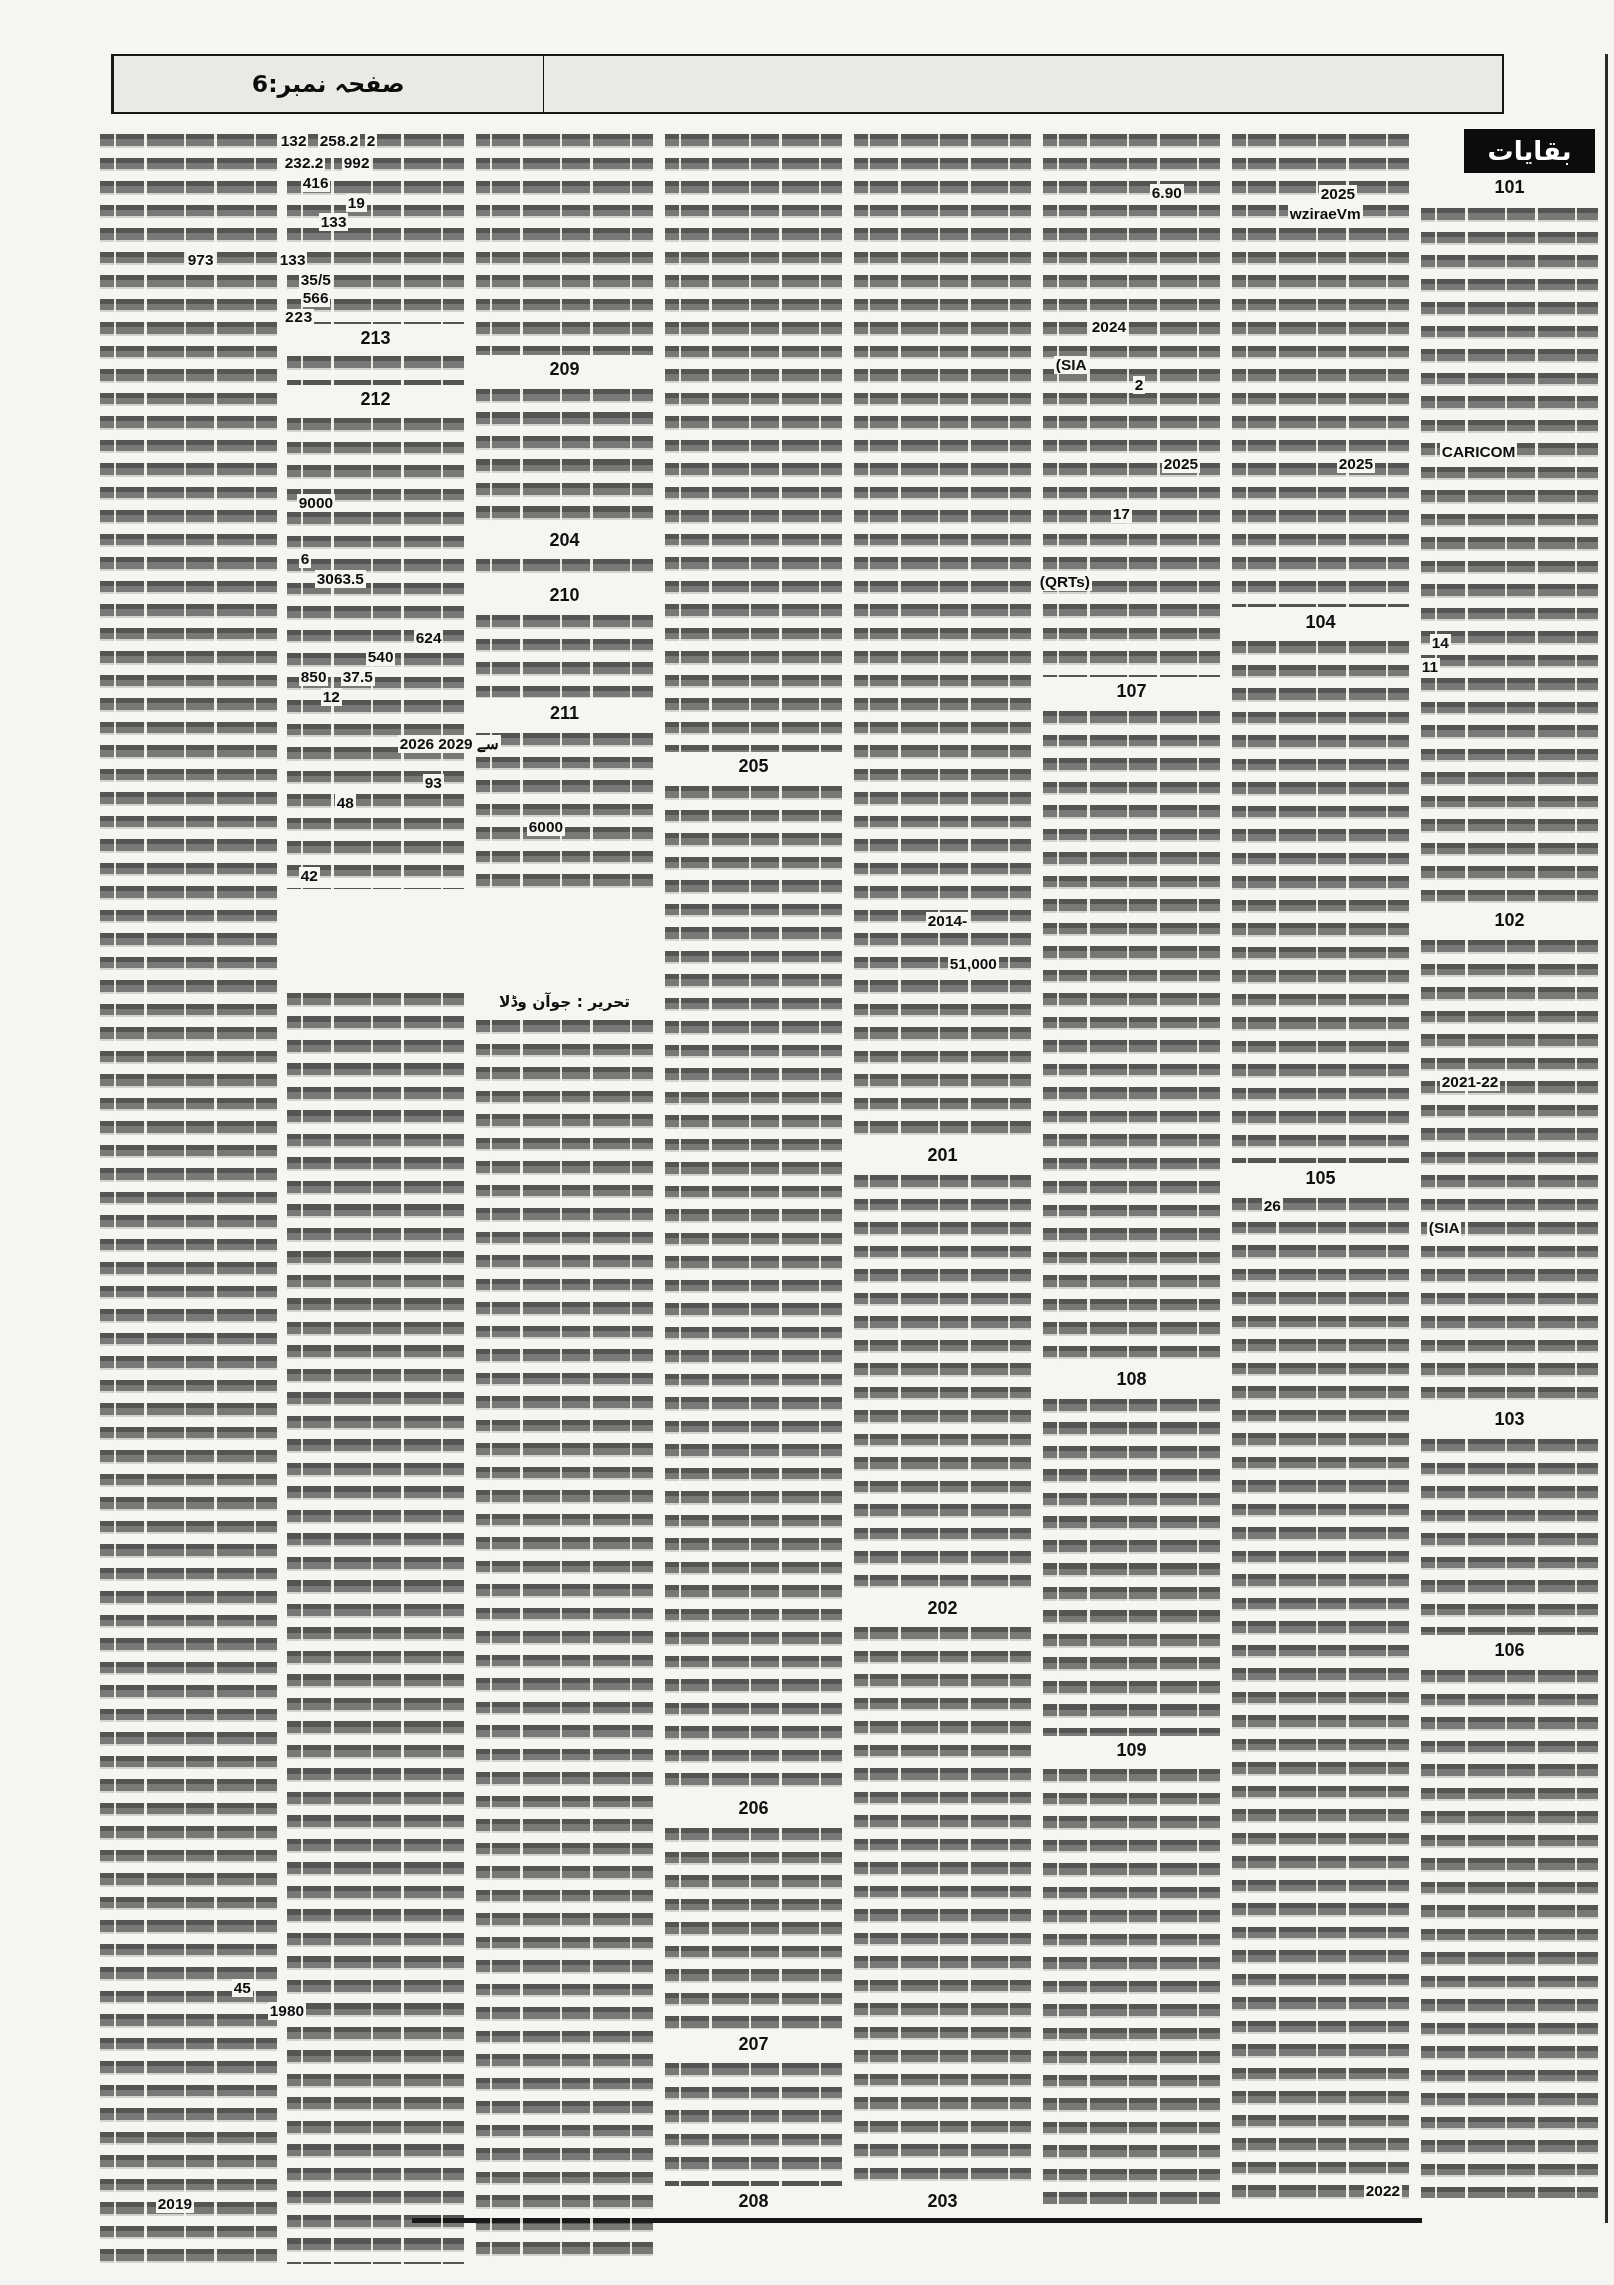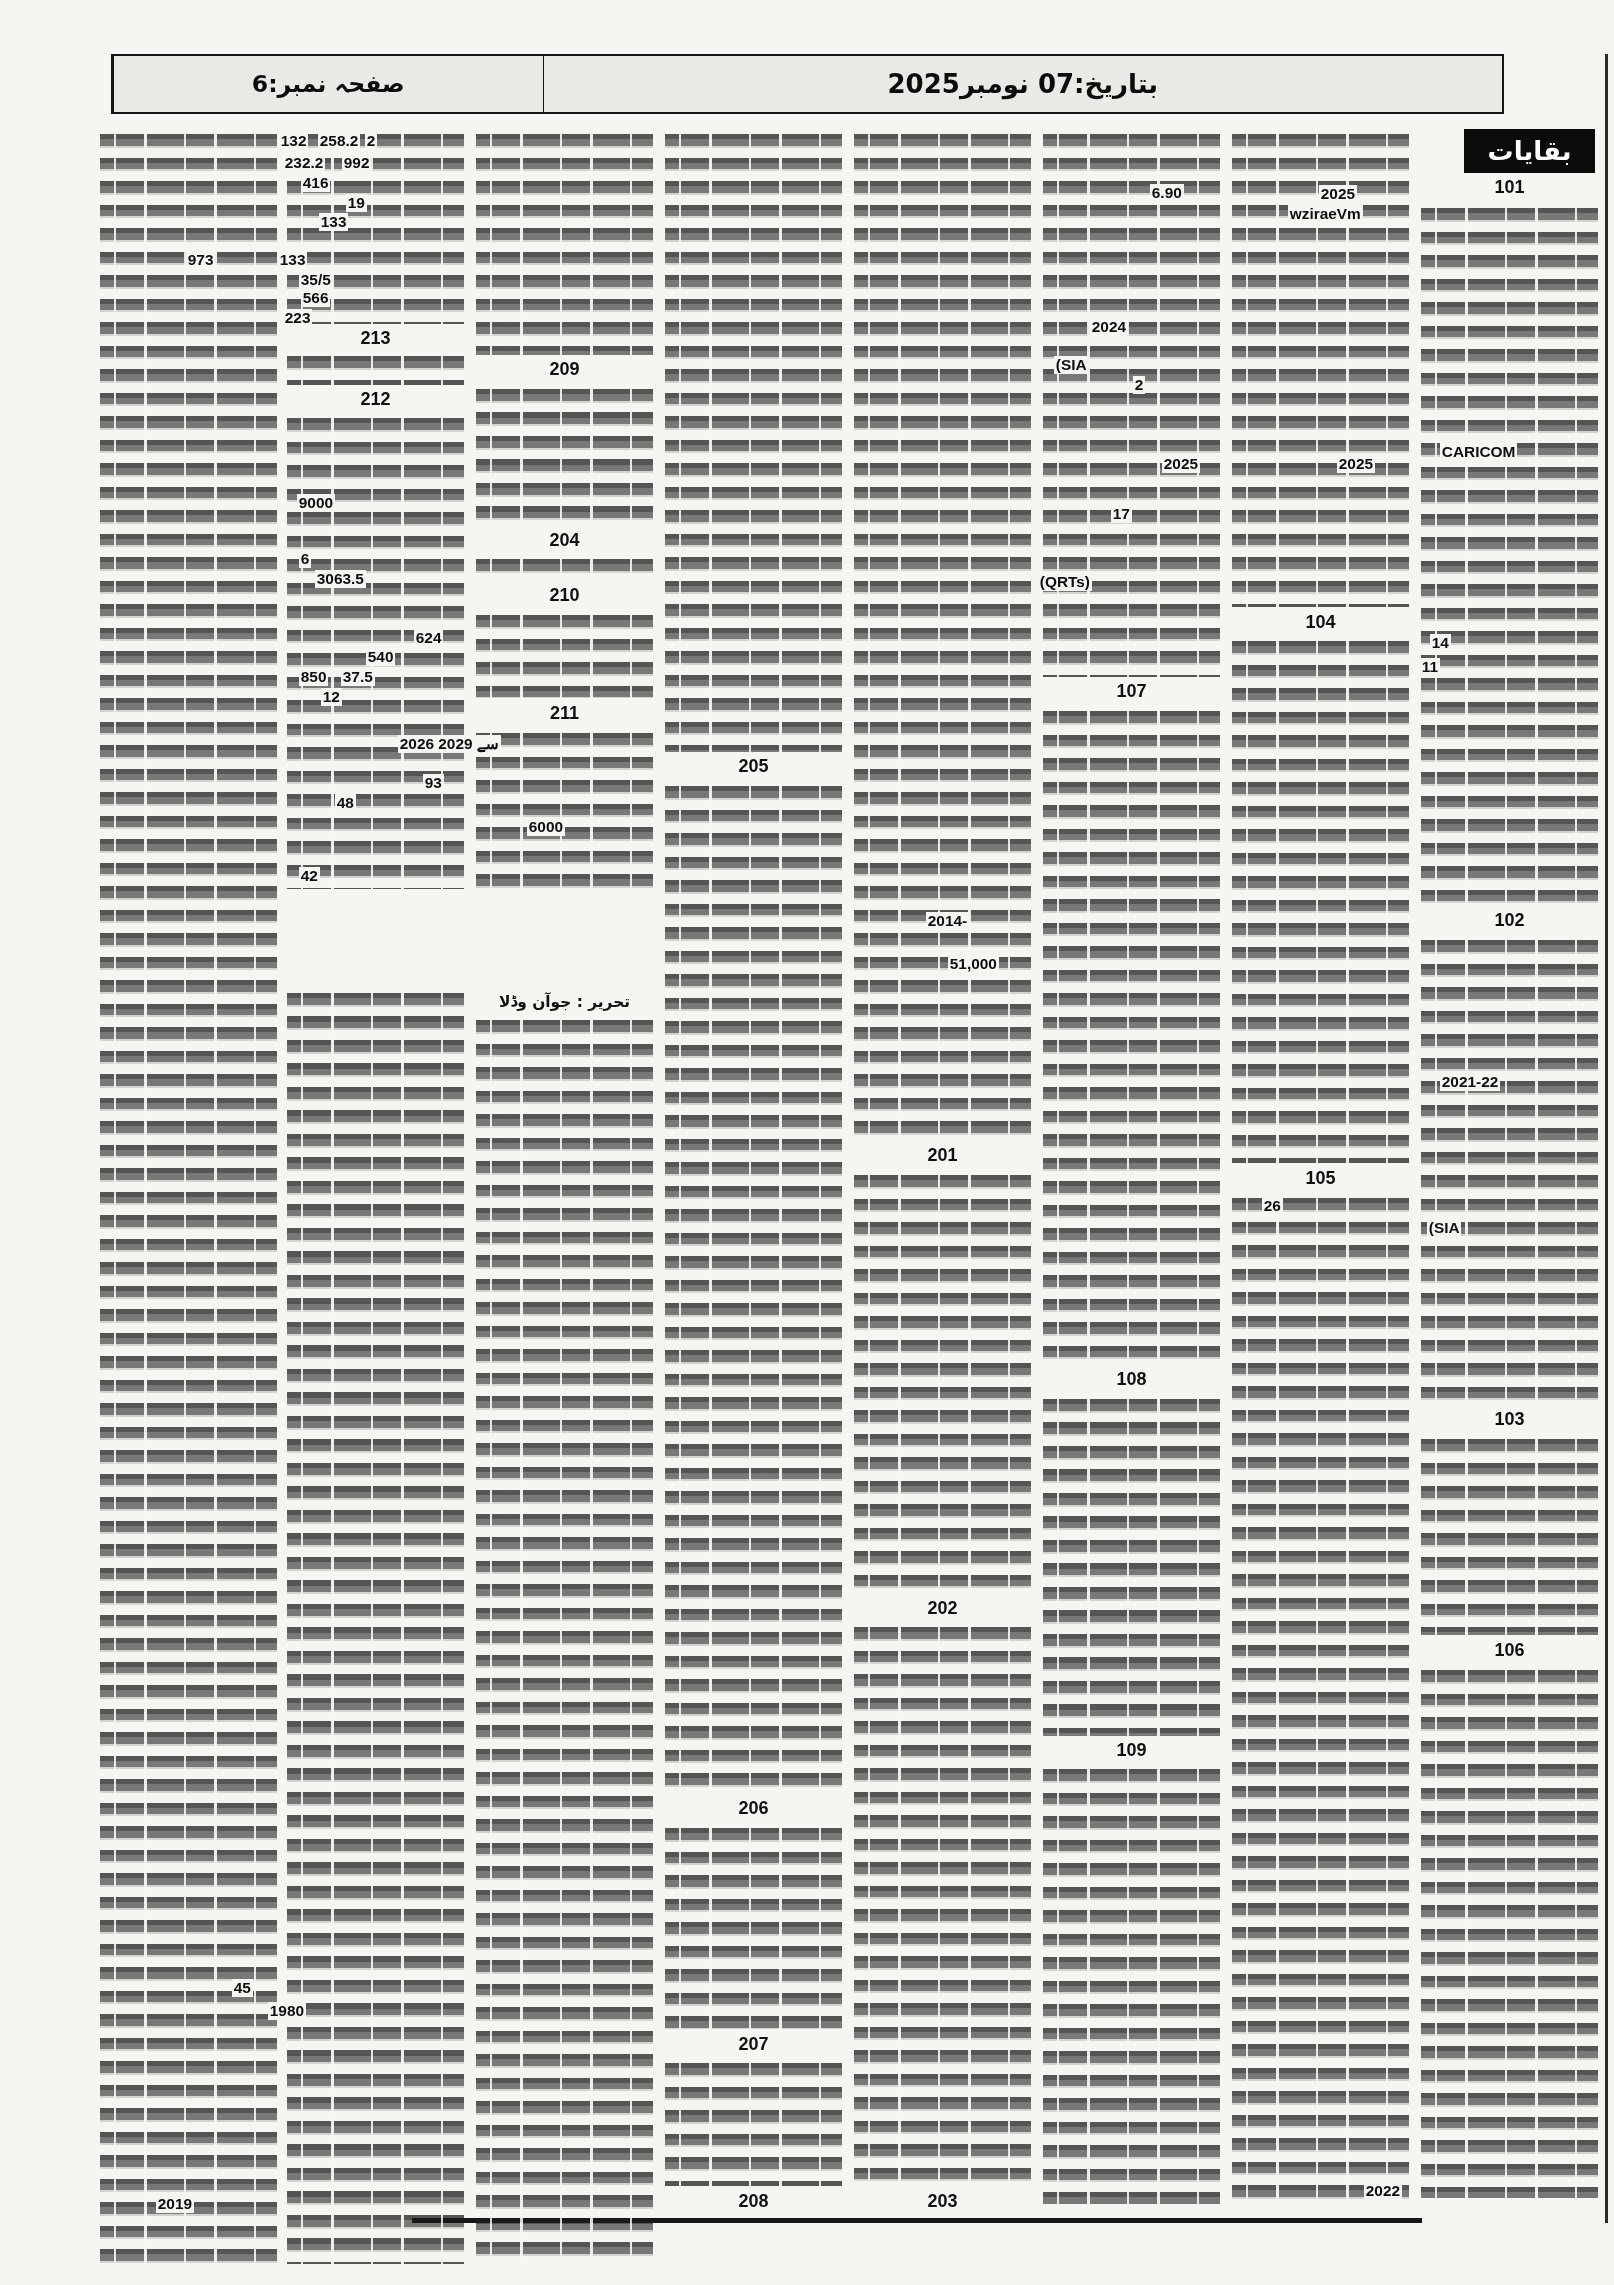--- a/index.html
+++ b/index.html
@@ -53,21 +53,20 @@
   .byline{position:absolute;left:476px;top:993px;width:177px;text-align:center;direction:rtl;
     font-family:"DejaVu Sans",sans-serif;font-size:15.4px;font-weight:700;color:#111;z-index:4;}
 </style>
 </head>
 <body>
 
 <div id="page">
 
   <div class="masthead">
     <div class="mh-cell mh-page">صفحہ نمبر:6</div>
-    <div class="mh-cell mh-date">بتاریخ:07 نومبر2025</div>
   </div>
 
   <div class="tag">بقایات</div>
 
   <div class="edge-right"></div>
   <div class="rule-bottom"></div>
 
   <div class="byline">تحریر : جوآن وڈلا</div>
 
   <div id="colwrap">
@@ -127,21 +126,21 @@
       <span class="bt" style="left: 365px; top: 132px;">2</span>
       <span class="bt" style="left: 283px; top: 154px;">232.2</span>
       <span class="bt" style="left: 342px; top: 154px;">992</span>
       <span class="bt" style="left: 301px; top: 174px;">416</span>
       <span class="bt" style="left: 346px; top: 194px;">19</span>
       <span class="bt" style="left: 319px; top: 213px;">133</span>
       <span class="bt" style="left: 186px; top: 251px;">973</span>
       <span class="bt" style="left: 278px; top: 251px;">133</span>
       <span class="bt" style="left: 299px; top: 271px;">35/5</span>
       <span class="bt" style="left: 301px; top: 289px;">566</span>
-      <span class="bt" style="left: 283px; top: 309px;">223</span>
+      <span class="bt" style="left: 283px; top: 309px; font-family: Liberation Mono, monospace;">223</span>
       <span class="bt" style="left: 297px; top: 494px;">9000</span>
       <span class="bt" style="left: 299px; top: 550px;">6</span>
       <span class="bt" style="left: 315px; top: 570px;">3063.5</span>
       <span class="bt" style="left: 414px; top: 629px;">624</span>
       <span class="bt" style="left: 366px; top: 648px;">540</span>
       <span class="bt" style="left: 299px; top: 668px;">850</span>
       <span class="bt" style="left: 341px; top: 668px;">37.5</span>
       <span class="bt" style="left: 321px; top: 688px;">12</span>
       <span class="bt" style="left: 398px; top: 735px;">2026 سے 2029</span>
       <span class="bt" style="left: 423px; top: 774px;">93</span>

